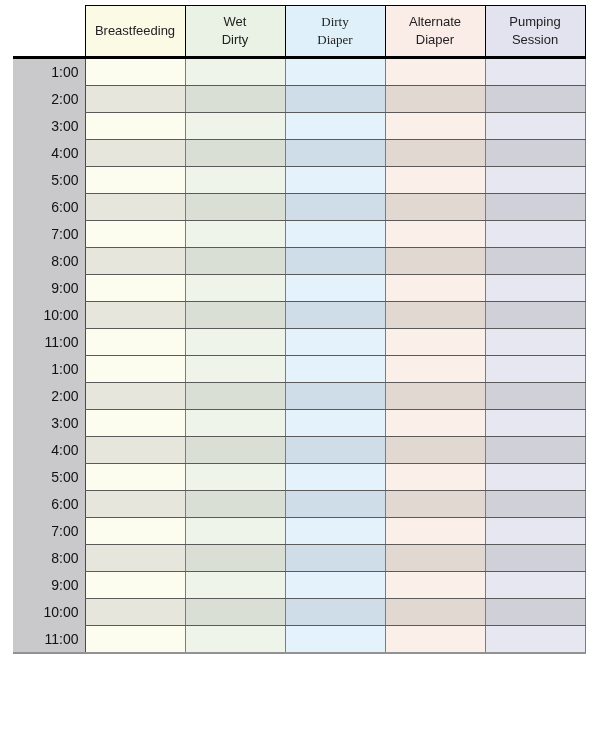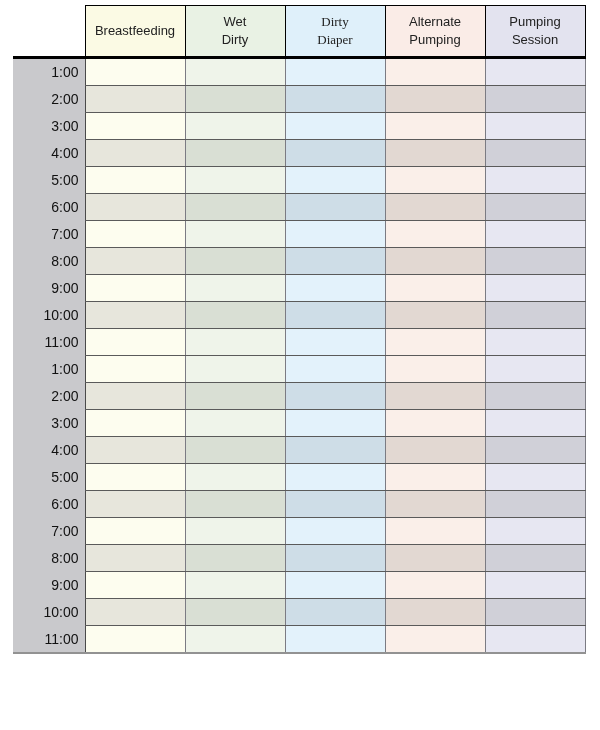--- a/index.html
+++ b/index.html
@@ -106,21 +106,21 @@
     </colgroup>
     <thead>
       <tr>
         <th class="gutter-head"></th>
         <th class="header-cell" style="background: rgb(251, 250, 228);">Breastfeeding</th>
         <th class="header-cell" style="background: rgb(233, 242, 228);">Wet
 Dirty</th>
         <th class="header-cell" style="background: rgb(223, 240, 250); font-family: Liberation Serif, serif;">Dirty
 Diaper</th>
         <th class="header-cell" style="background: rgb(250, 236, 231);">Alternate
-Pumping</th>
+Diaper</th>
         <th class="header-cell" style="background: rgb(227, 227, 239);">Pumping
 Session</th>
       </tr>
     </thead>
     <tbody>
         <tr>
           <td class="gutter">1:00</td>
           <td class="cell first-col" style="background: rgb(253, 253, 239);"></td>
           <td class="cell" style="background: rgb(239, 244, 234);"></td>
           <td class="cell" style="background: rgb(227, 242, 251);"></td>

